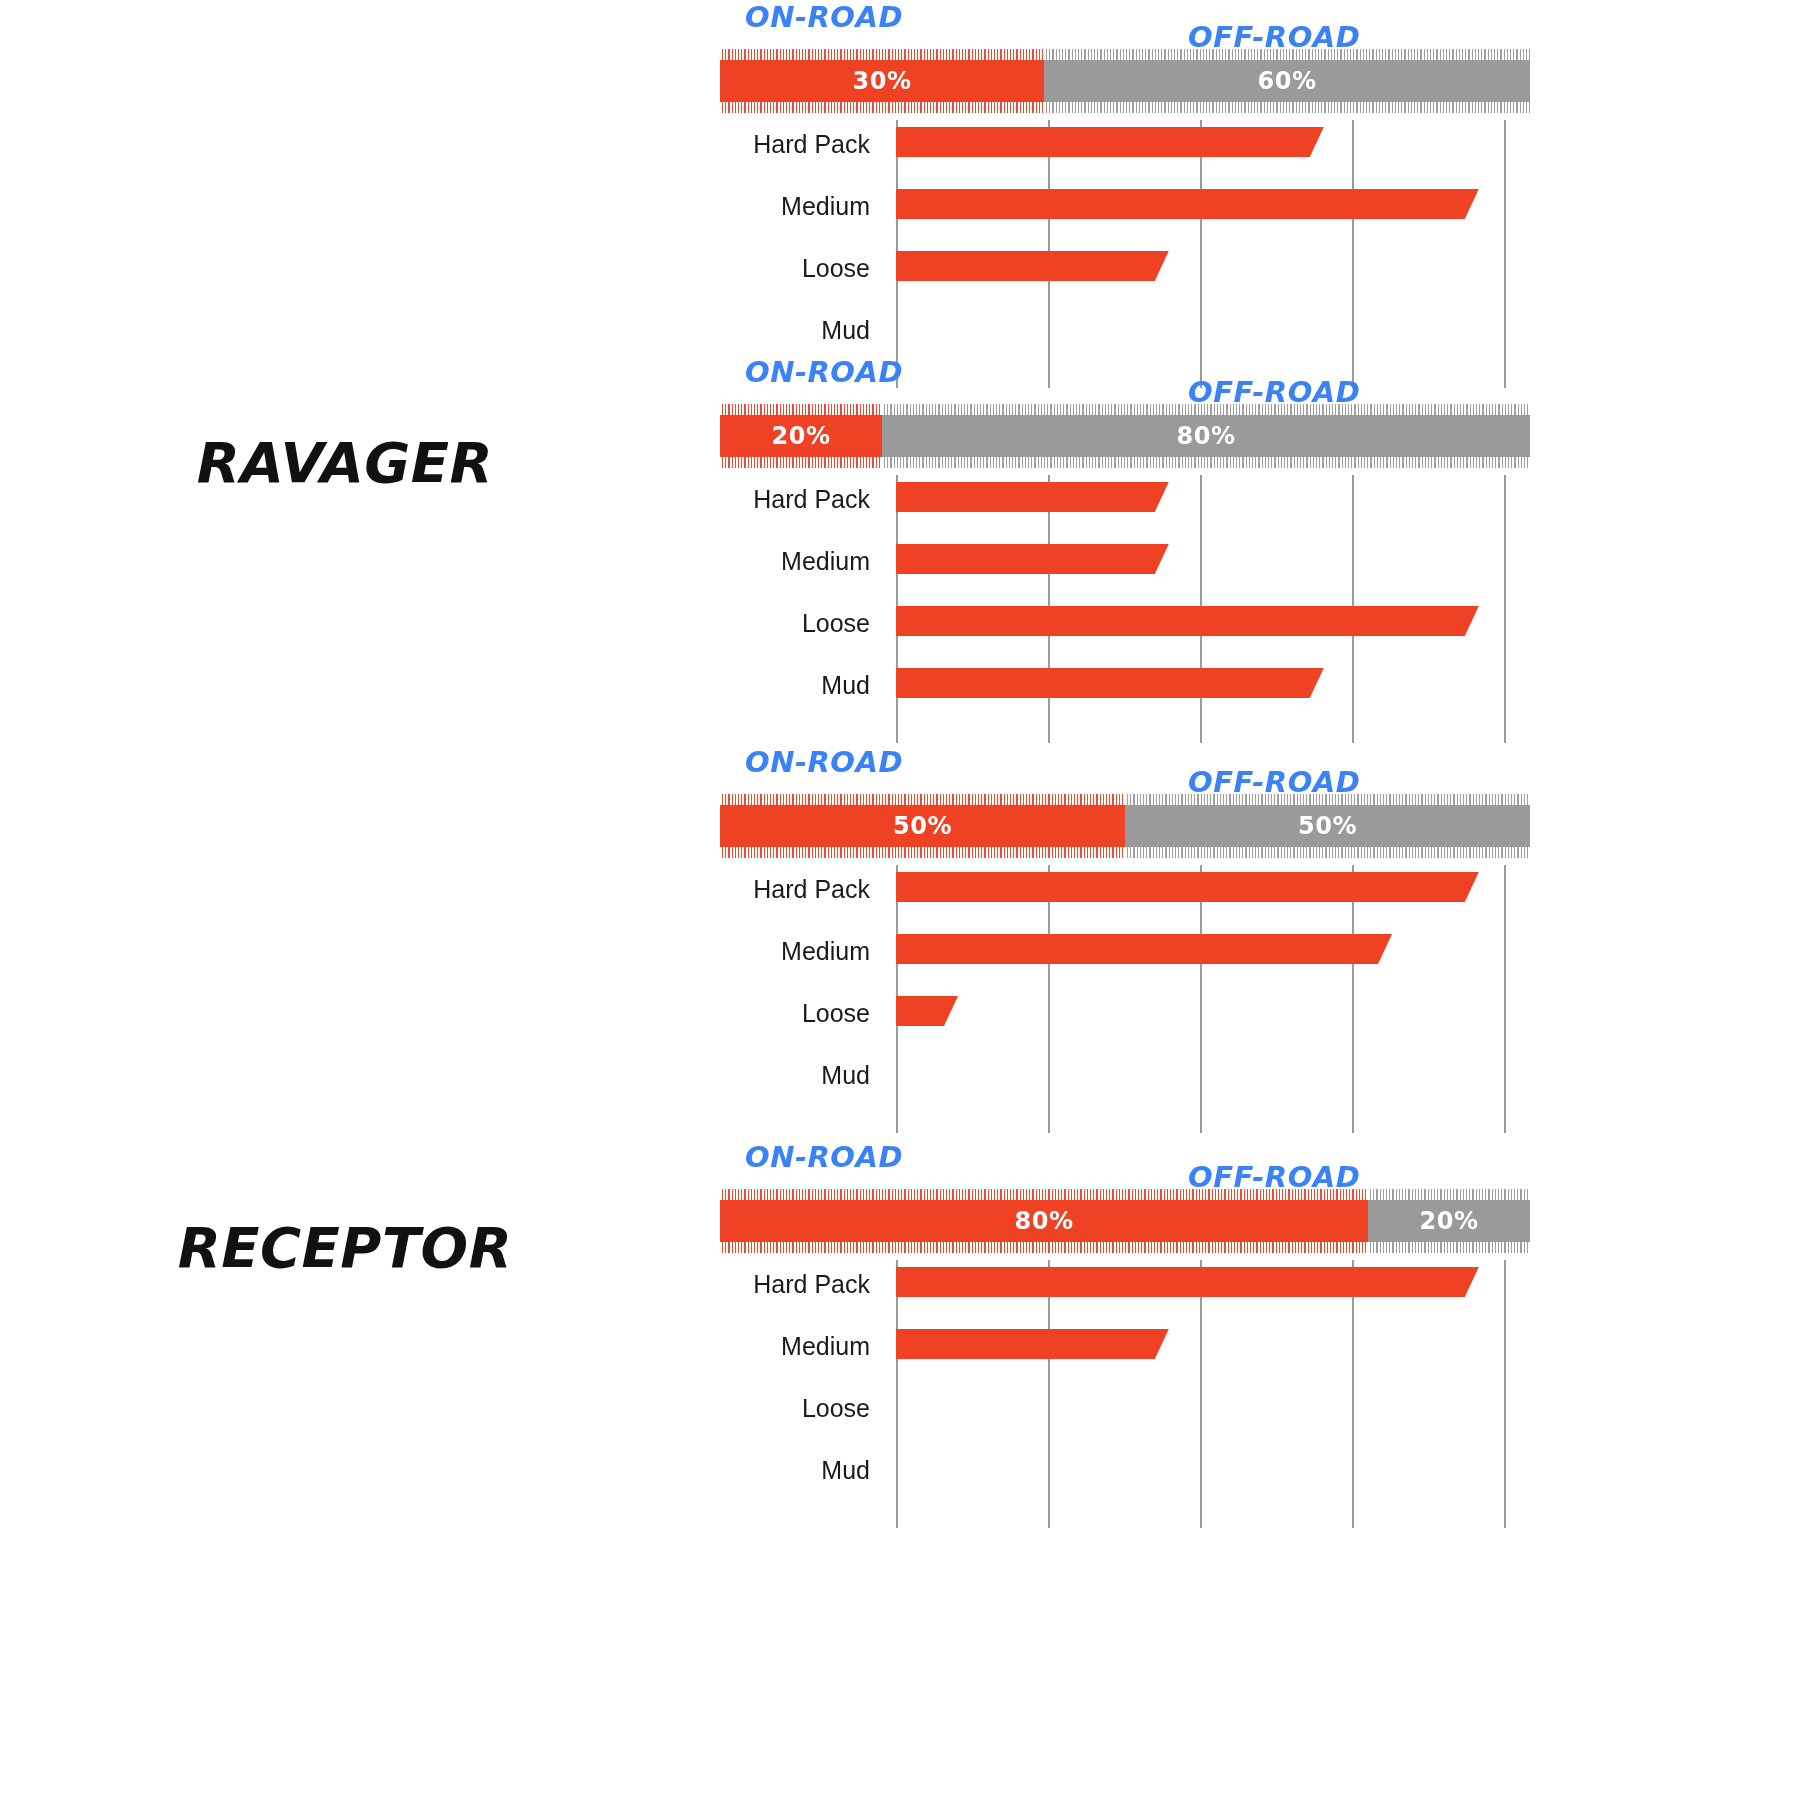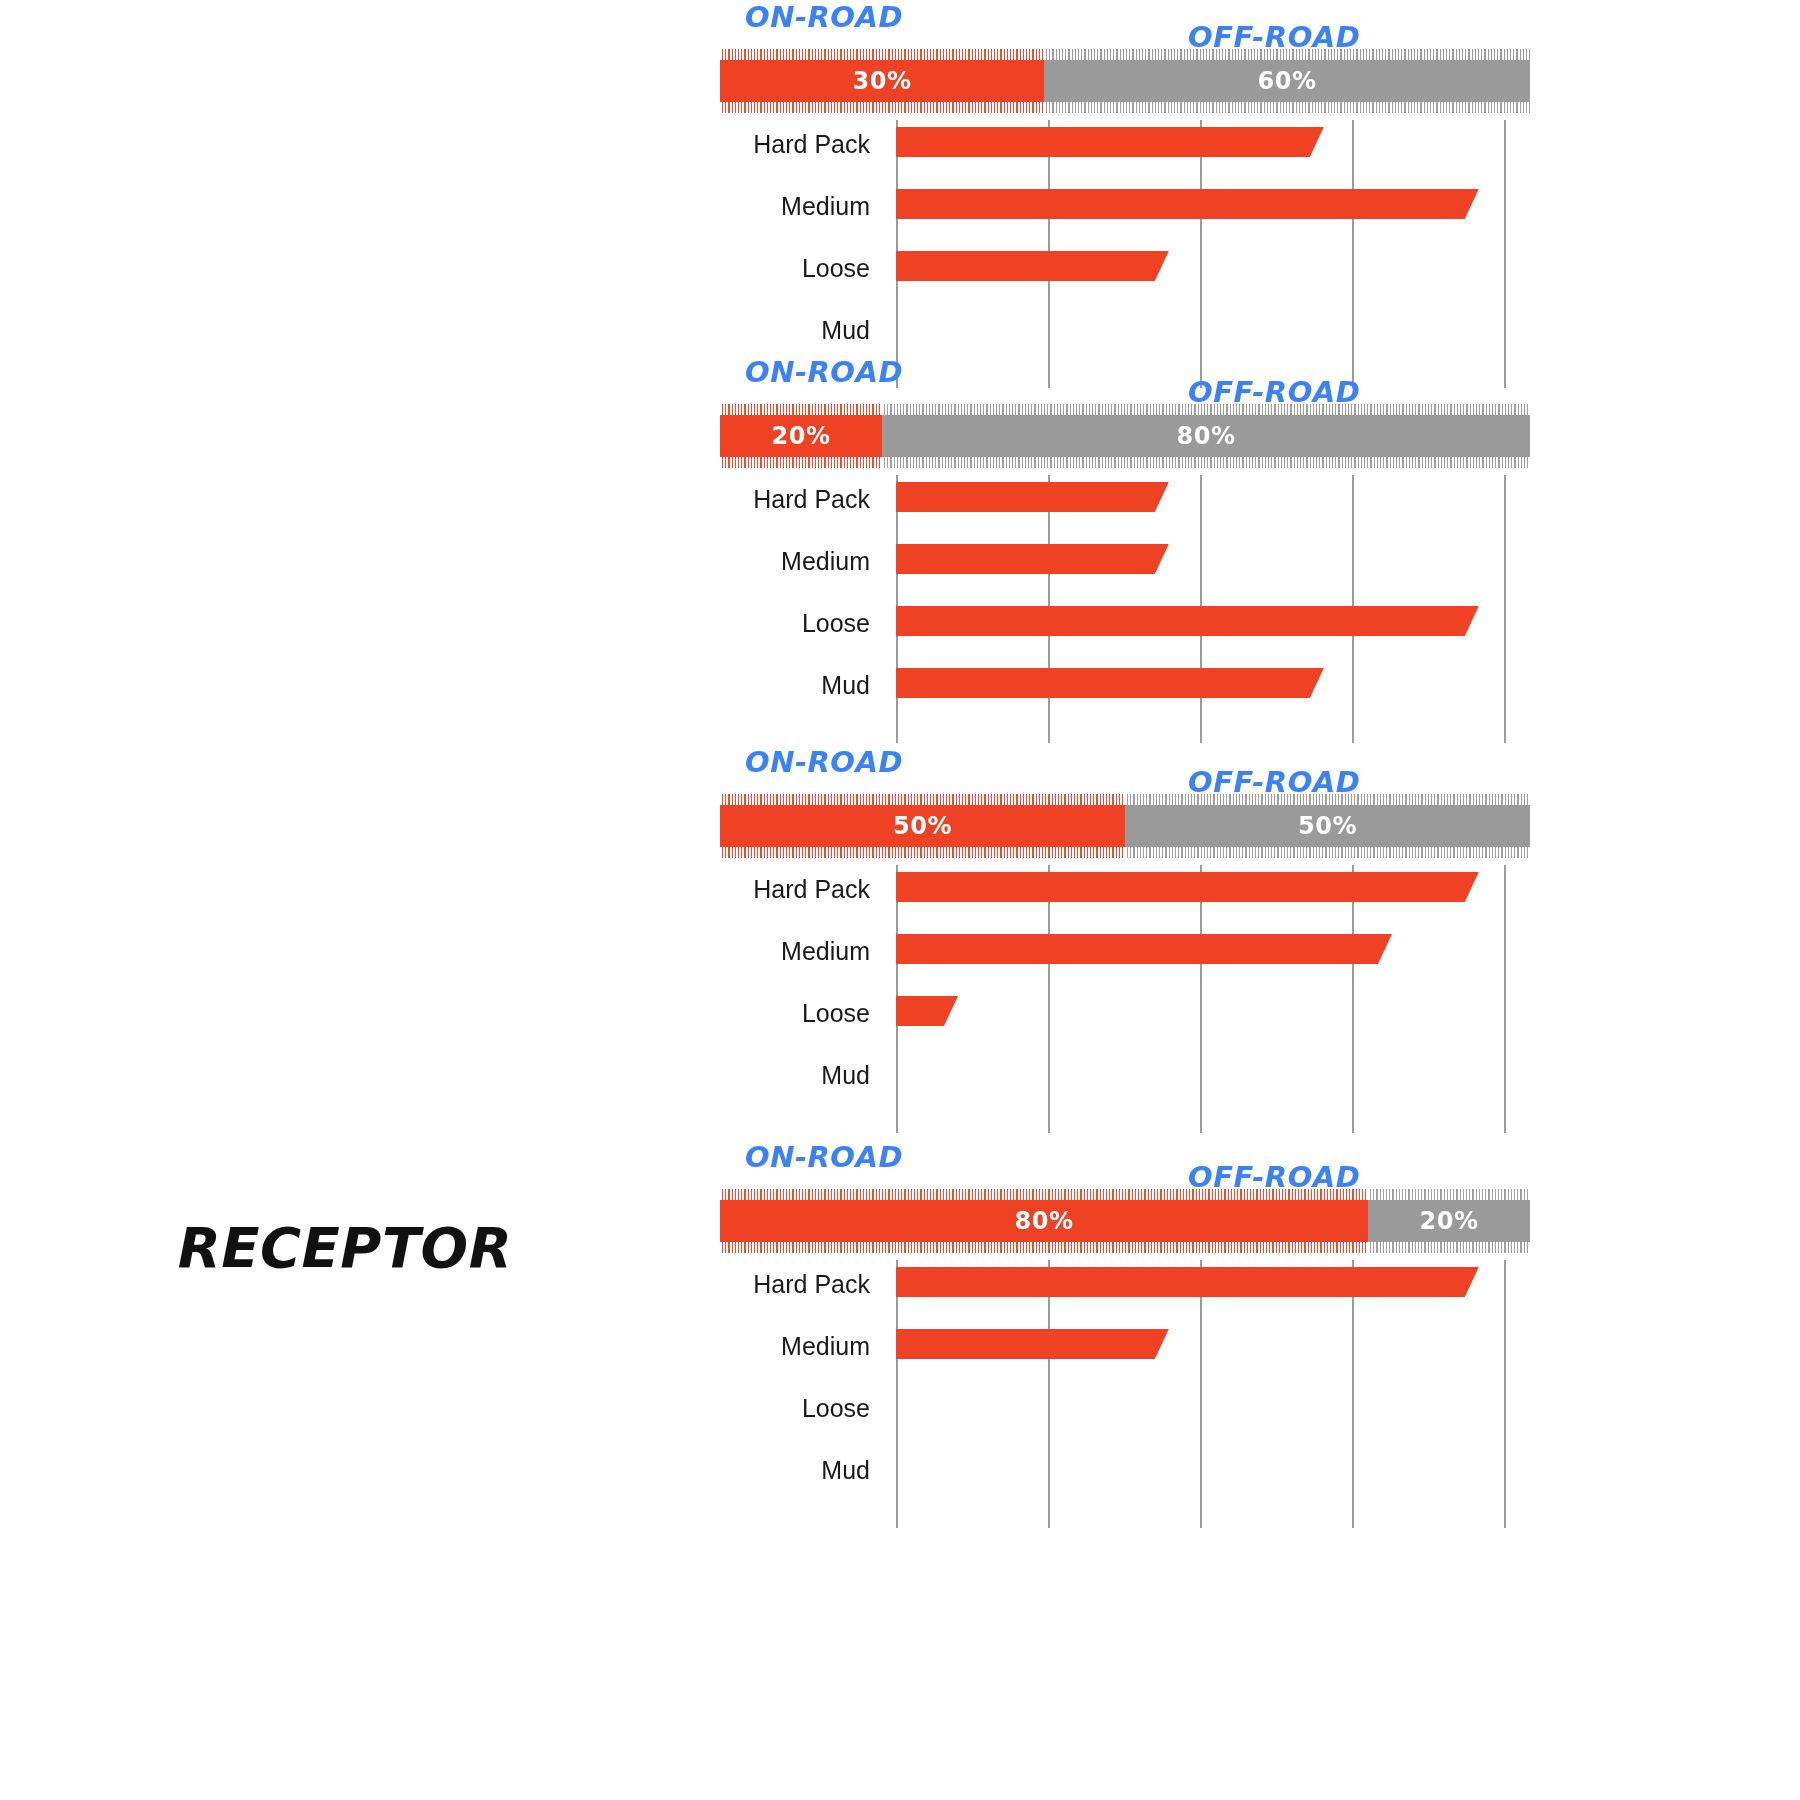--- a/index.html
+++ b/index.html
@@ -207,20 +207,21 @@
                 <div class="trow-bar skew" style="width: 272.8px;"></div>
               </div>
               <div class="trow" style="height: 62px;">
                 <div class="trow-label">Mud</div>
               </div>
             </div>
           </div>
         </div>
       </div>
       <div class="tire-block" style="position: absolute; top: 355px; left: 0px; height: 390px;">
+        <div class="model-name" style="top: 75px;">RAVAGER</div>
         <div class="chart-area">
           <div class="head-row">
             <div class="head-label head-on">ON-ROAD</div>
             <div class="head-label head-off">OFF-ROAD</div>
           </div>
           <div class="ratio-wrap">
             <div class="ratio-bar">
               <div class="ratio-seg seg-on" style="width: 20%;">20%</div>
               <div class="ratio-seg seg-off" style="width: 80%;">80%</div>
             </div>

